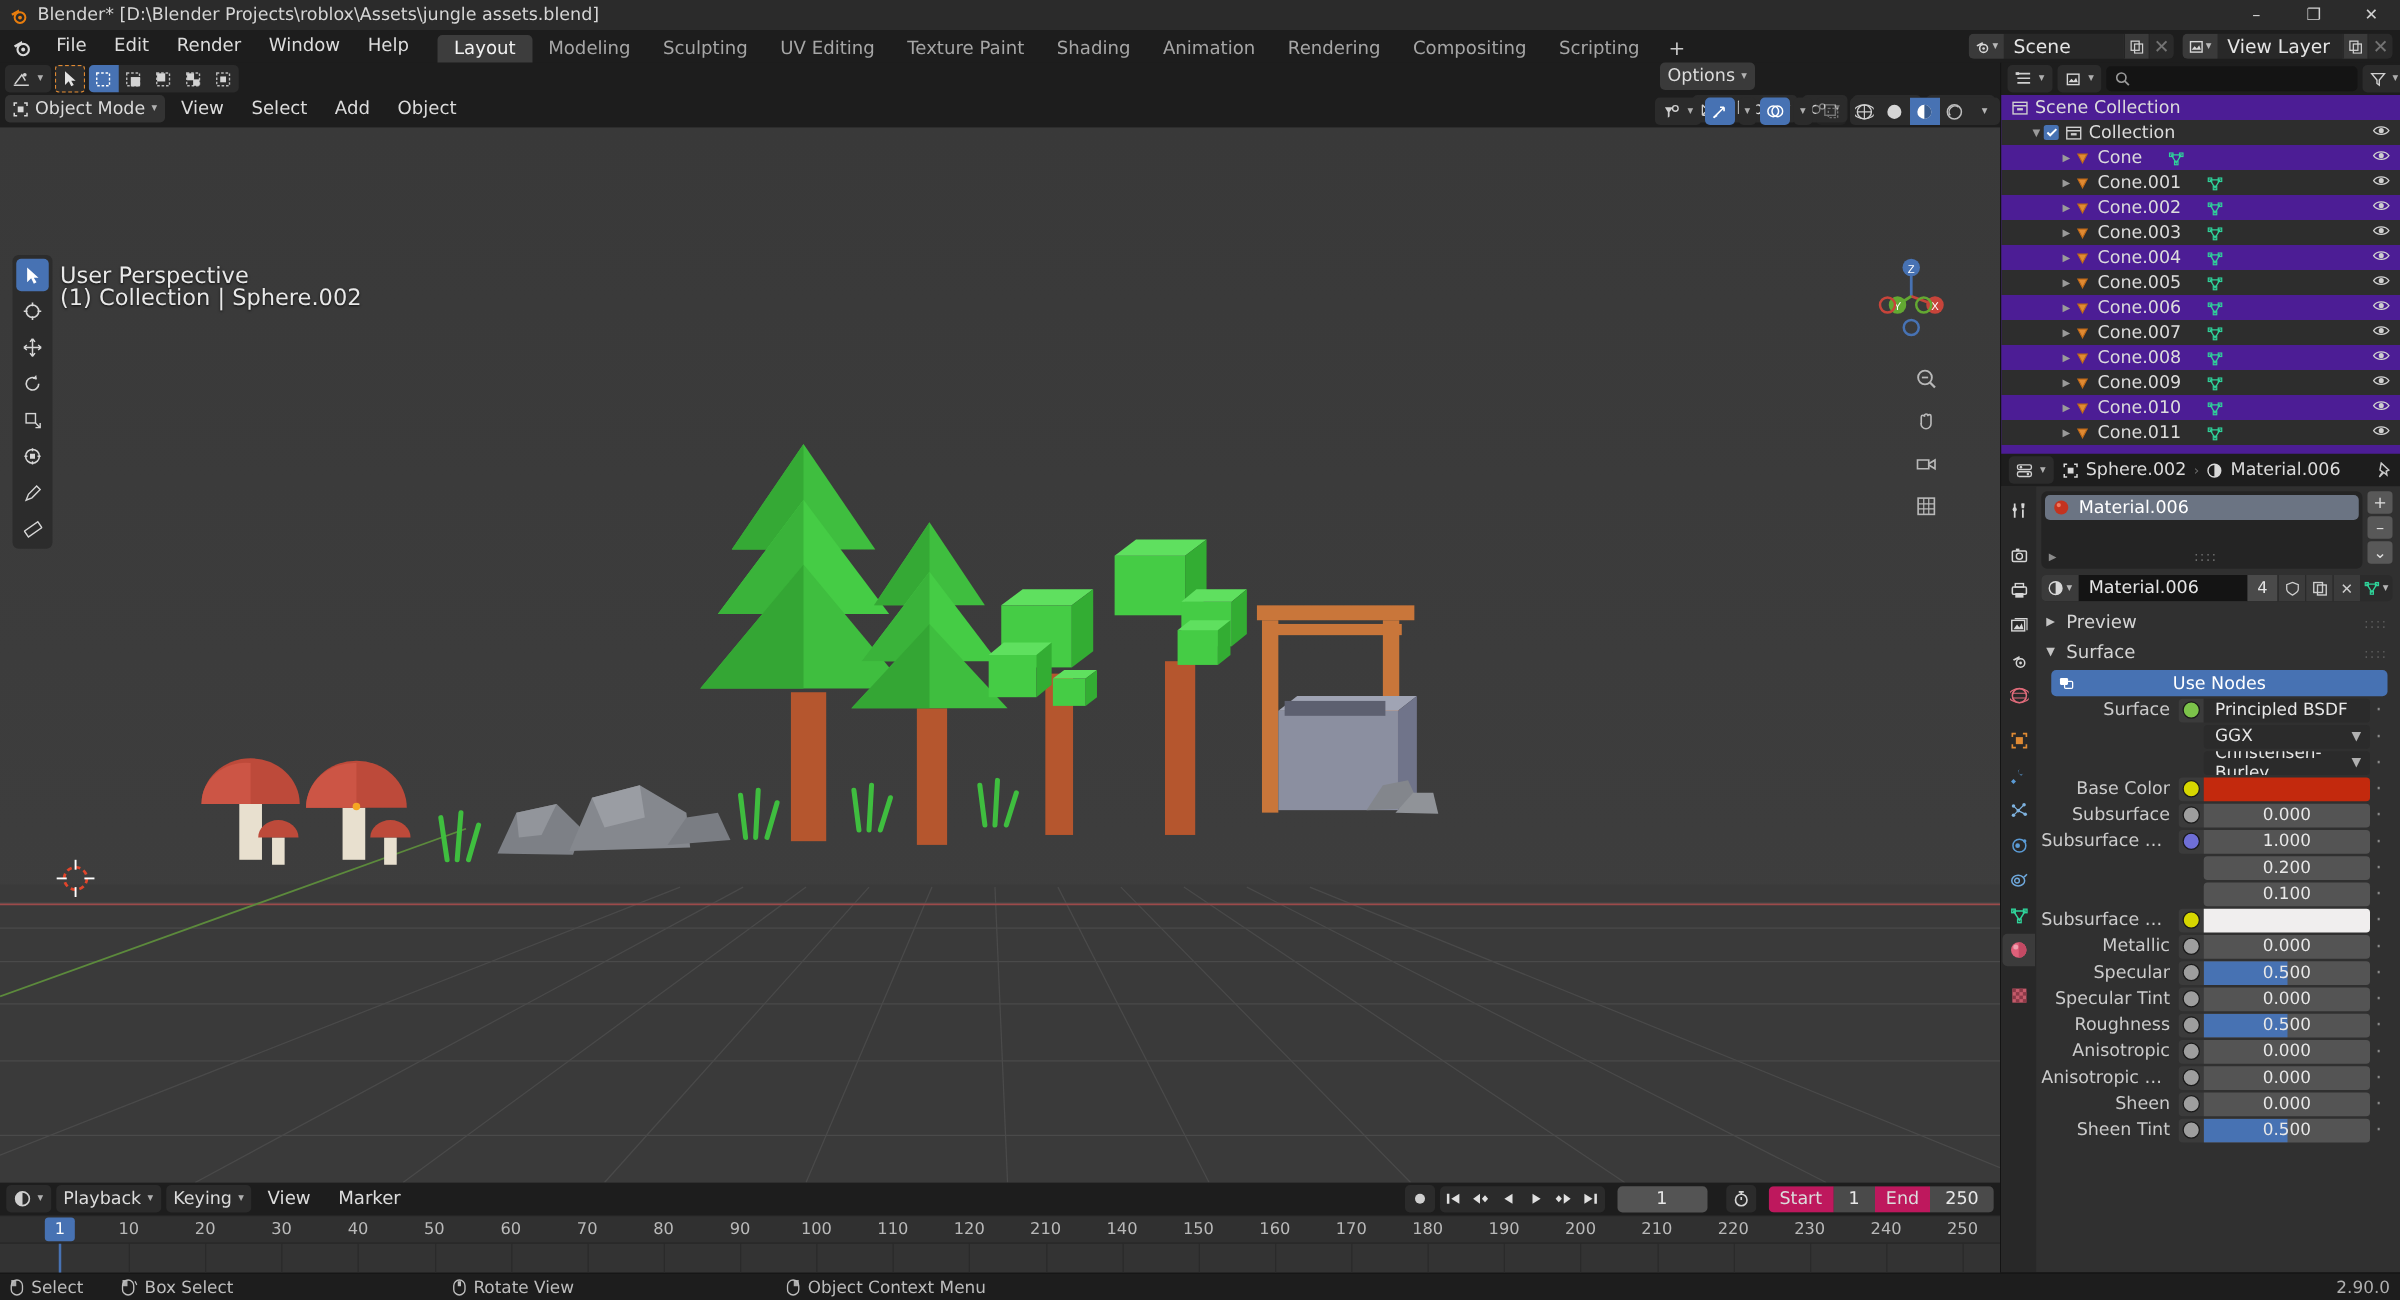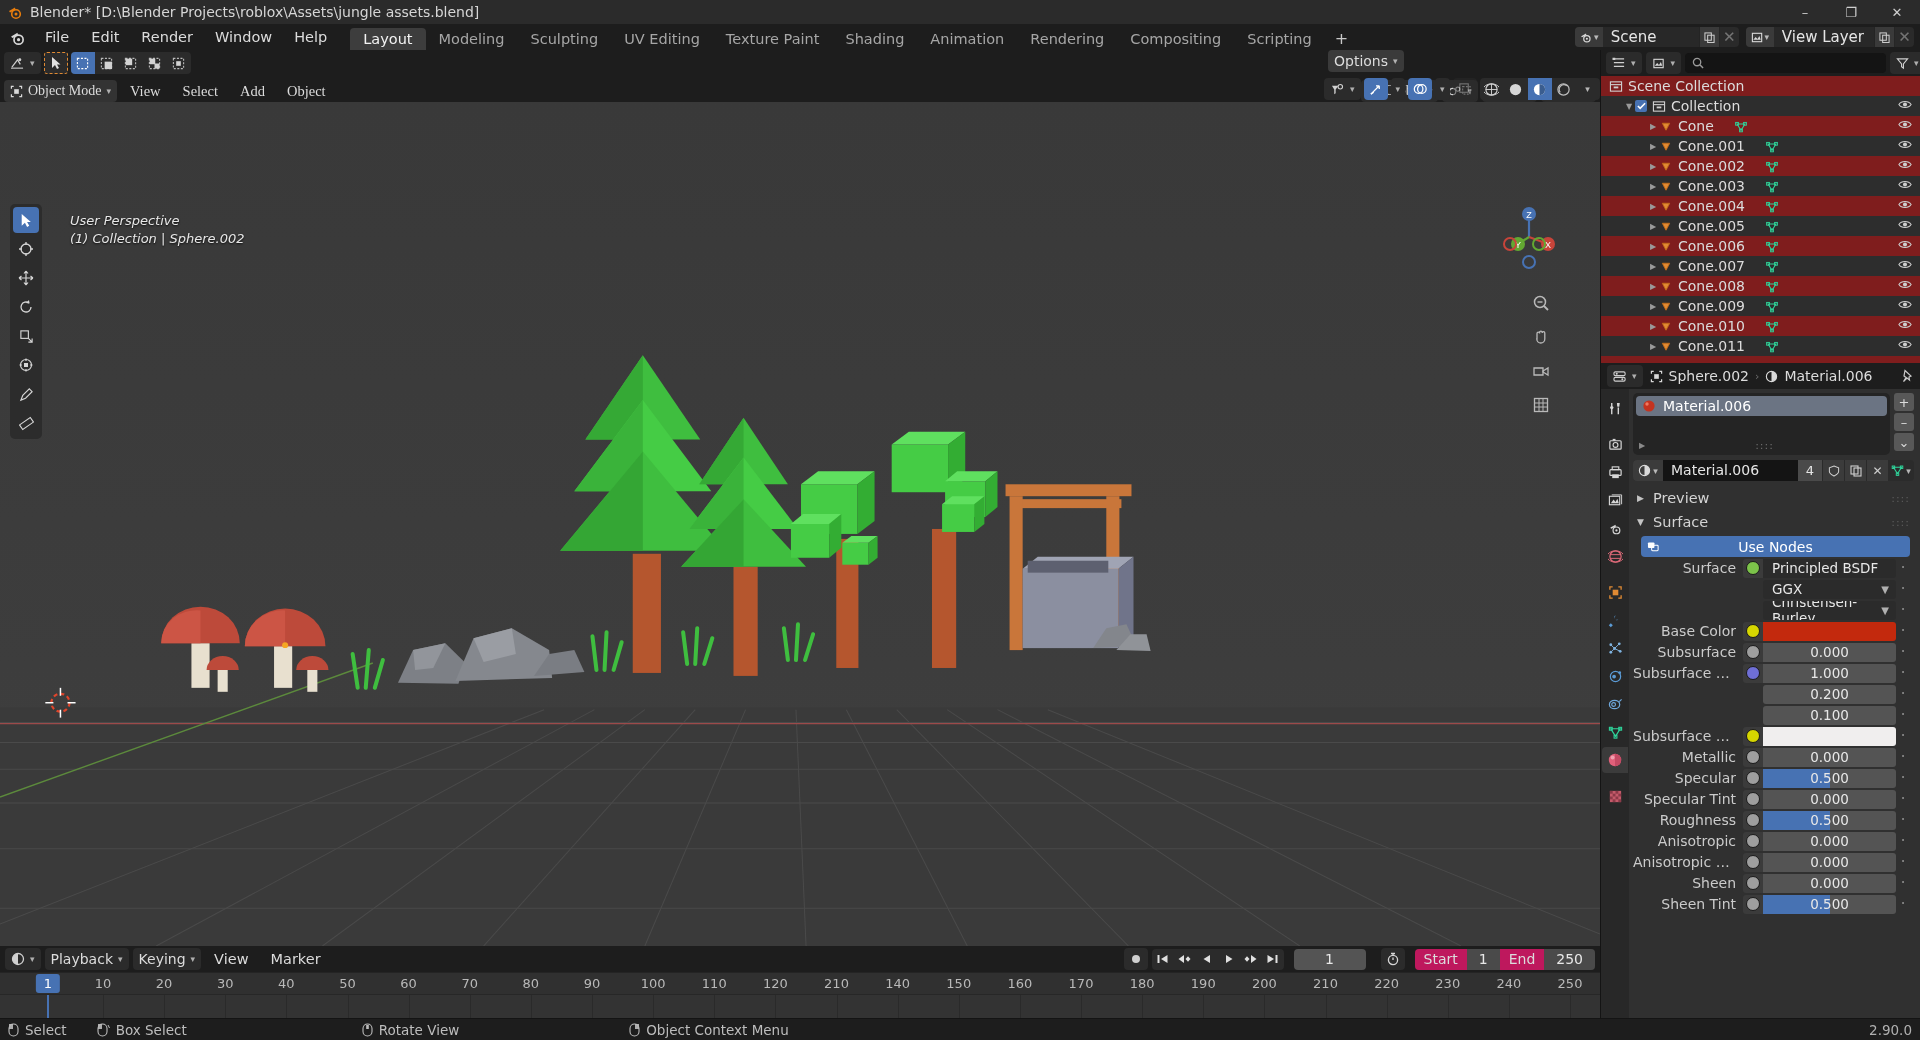--- a/index.html
+++ b/index.html
@@ -33,37 +33,37 @@
     border-left:1px solid #242424; }
   .fld .mini.dim { opacity:.4; background:#2e2e2e;}
   .sep6 { width:7px; }
 
   
   .main { flex:1; display:flex; min-height:0; }
   .leftcol { flex:1; display:flex; flex-direction:column; min-width:0; }
 
   
   .vp-head { height:26px; background:#1d1d1d; display:flex; align-items:center; padding:0 4px; gap:3px; flex:none;}
-  .vp-head2 { height:26px; background:#1d1d1d; display:flex; align-items:flex-end; padding:0 4px; gap:4px; flex:none;font-family:Liberation Serif, serif;}
+  .vp-head2 { height:26px; background:#1d1d1d; display:flex; align-items:flex-start; padding:0 4px; gap:4px; flex:none;}
   .btn-ico { width:24px; height:22px; border-radius:3px; background:#2b2b2b; display:flex;
     align-items:center; justify-content:center; }
   .grp { display:flex; background:#2b2b2b; border-radius:4px; overflow:hidden; }
   .grp > div { width:24px; height:22px; display:flex; align-items:center; justify-content:center; }
   .grp > div.sel { background:#4772b3; }
   .drop { height:22px; background:#2b2b2b; border-radius:4px; display:flex; align-items:center;
     padding:0 6px; gap:5px; font-size:14px; color:#dcdcdc; }
   .drop.active { background:#4772b3; }
   .mode-drop { background:#333; }
   .vmenu { padding:0 9px; height:22px; line-height:22px; font-size:14.5px; color:#dcdcdc; border-radius:3px;}
   .caret { font-size:9px; opacity:.75; }
 
   
   .viewport { flex:1; position:relative; overflow:hidden; background:#3b3b3b;}
-  .vp-txt { position:absolute; left:70px; top:110px; font-size:13px; color:#e8e8e8; line-height:18px;
-     text-shadow:0 1px 2px rgba(0,0,0,.8);font-style:italic;}
+  .vp-txt { position:absolute; left:48px; top:110px; font-size:18px; color:#e8e8e8; line-height:18px;
+     text-shadow:0 1px 2px rgba(0,0,0,.8);}
   .toolshelf { position:absolute; left:10px; top:102px; width:32px; background:#2c2c2c;
     border-radius:5px; padding:3px; display:flex; flex-direction:column; gap:3px; }
   .toolshelf .t { width:26px; height:26px; border-radius:4px; display:flex; align-items:center; justify-content:center;}
   .toolshelf .t.sel { background:#4772b3; }
   .gizmo { position:absolute; right:34px; top:98px; width:74px; height:74px; }
   .vbtns { position:absolute; right:48px; top:190px; display:flex; flex-direction:column; gap:12px; align-items:center;}
   .vbtns .vb { width:22px; height:22px; display:flex; align-items:center; justify-content:center; opacity:.85;}
 
   
   .tl { height:72px; background:#282828; flex:none; display:flex; flex-direction:column; }
@@ -82,21 +82,21 @@
   .tl-body .vline { position:absolute; top:0; bottom:0; width:1px; background:#2a2a2a;}
   .pbhead { position:absolute; top:1px; height:19px; background:#4772b3; border-radius:3px; color:#fff;
      font-size:13px; display:flex; align-items:center; justify-content:center; padding:0 8px; transform:translateX(-50%); }
   .pbline { position:absolute; top:20px; bottom:0; width:2px; background:#4772b3; transform:translateX(-50%);}
 
   
   .rightcol { width:320px; flex:none; display:flex; flex-direction:column; background:#1d1d1d; border-left:1px solid #141414;}
   .out-head { height:26px; display:flex; align-items:center; gap:4px; padding:0 5px; background:#1d1d1d; flex:none;}
   .searchbox { flex:1; height:20px; background:#141414; border-radius:4px; display:flex; align-items:center;
     padding:0 7px; gap:5px; }
-  .outliner { height:287px; background:#7f1d1d; overflow:hidden; flex:none; position:relative;}
+  .outliner { height:287px; background:#4c1d95; overflow:hidden; flex:none; position:relative;}
   .orow { height:20px; display:flex; align-items:center; padding-left:6px; font-size:14px; color:#dcdcdc; position:relative;}
   .orow.alt { background:#2d2d2d; }
   .orow .tri { width:12px; font-size:8px; color:#9a9a9a; text-align:center; }
   .orow .cb { width:12px; height:12px; background:#4772b3; border-radius:2px; margin-right:5px;
      display:flex; align-items:center; justify-content:center; }
   .orow .nm { margin-left:5px; }
   .orow .eye { position:absolute; right:8px; top:3px; }
 
   
   .prop-head { height:26px; display:flex; align-items:center; gap:7px; padding:0 6px; background:#1d1d1d; flex:none;}

